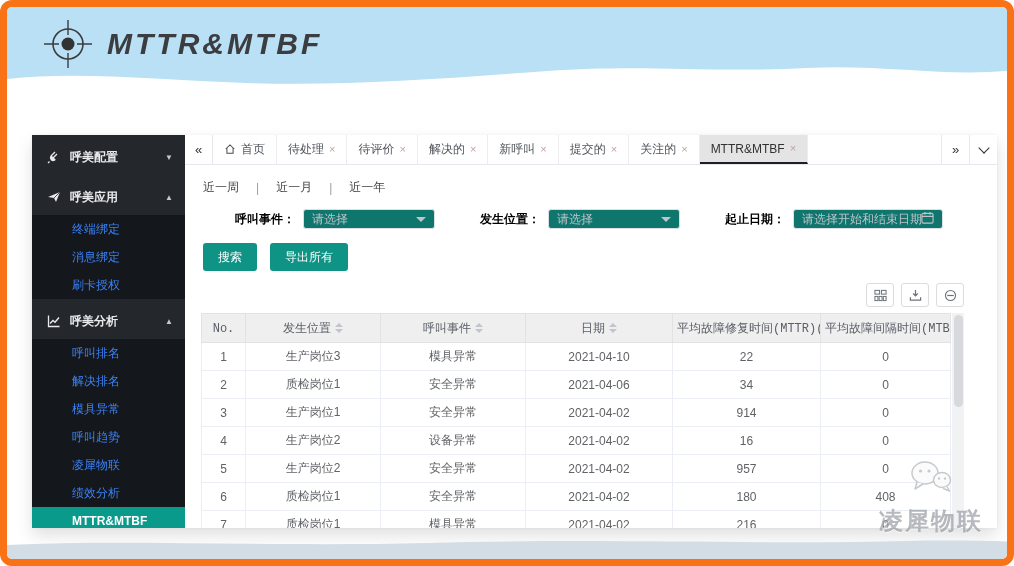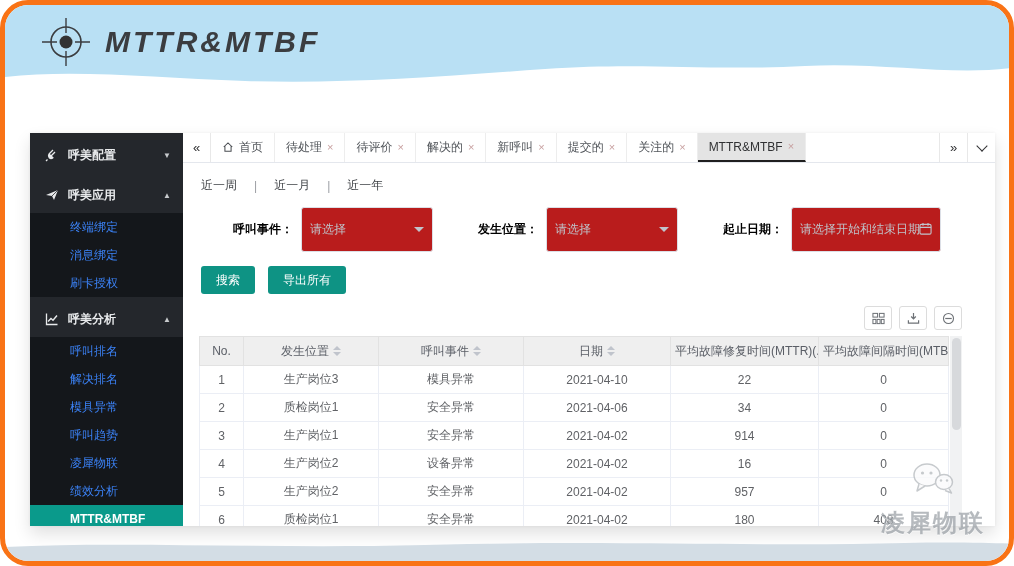--- a/index.html
+++ b/index.html
@@ -1,17 +1,17 @@
 <!DOCTYPE html>
 <html><head>
 <meta charset="utf-8">
 <style>
   html,body{margin:0;padding:0;background:#fff;}
   body{width:1014px;height:566px;position:relative;font-family:"Liberation Sans","DejaVu Sans",sans-serif;overflow:hidden;}
-  .frame{position:absolute;inset:0;border:5px solid #f97316;border-radius:28px;overflow:hidden;background:#fff;}
+  .frame{position:absolute;inset:0;border:7px solid #f97316;border-radius:12px;overflow:hidden;background:#fff;}
   
   .banner-wave{position:absolute;top:0;left:0;width:1014px;height:90px;}
   .banner{position:absolute;top:12px;left:36px;display:flex;align-items:center;gap:14px;}
   .logo{width:50px;height:50px;}
   .banner-title{font-size:30px;font-weight:bold;font-style:italic;letter-spacing:3px;color:#3b3d40;}
   
   .app{position:absolute;left:25px;top:128px;width:965px;height:393px;display:flex;background:#fff;
        box-shadow:0 8px 16px rgba(0,0,0,.12),0 0 3px rgba(0,0,0,.06);}
   
   .sidebar{width:153px;background:#14171b;flex:none;display:flex;flex-direction:column;overflow:hidden;}
@@ -38,41 +38,41 @@
   .tab .home-ico svg{width:12px;height:12px;vertical-align:-1px;}
   .tab-spacer{flex:1;}
   
   .content{flex:1;padding:10px 16px 0;overflow:hidden;position:relative;}
   .quick-ranges{font-size:12px;color:#3f4246;display:flex;align-items:center;gap:17px;margin:4px 0 0 2px;}
   .quick-ranges .link{cursor:pointer;}
   .quick-ranges .sep{color:#9b9ea3;}
   .filter-row{display:flex;align-items:center;margin:13px 0 0 0;font-size:12px;}
   .ffield{display:flex;align-items:center;}
   .flabel{font-weight:bold;color:#000000;margin-right:8px;}
-  .select,.dinput{height:45px;border:1px solid #dcdfe6;border-radius:3px;background:#b91c1c;display:flex;
+  .select,.dinput{height:20px;border:1px solid #dcdfe6;border-radius:3px;background:#0f766e;display:flex;
          align-items:center;padding:0 8px;color:#bfc3c9;box-sizing:border-box;cursor:pointer;}
   .select{width:132px;}
   .dinput{width:150px;}
   .select .ph,.dinput .ph{flex:1;overflow:hidden;white-space:nowrap;}
   .dd-caret{width:0;height:0;border:5px solid transparent;border-top-color:#c0c4cc;margin-top:5px;}
   .cal-ico svg{width:13px;height:13px;}
   .btn-row{display:flex;gap:13px;margin:14px 0 0 2px;}
   .btn{background:#0e9384;color:#fff;border:none;border-radius:3px;height:28px;padding:0 15px;
        font-size:12px;font-family:inherit;cursor:pointer;}
   
   .table-sec{margin-top:12px;width:763px;}
   .ticons{display:flex;justify-content:flex-end;gap:7px;margin-bottom:6px;}
   .ticon{width:26px;height:22px;border:1px solid #dcdcdc;border-radius:3px;background:#fff;display:flex;
          align-items:center;justify-content:center;cursor:pointer;}
   .ticon svg{width:13px;height:13px;}
   .table-flex{display:flex;align-items:stretch;}
   table{border-collapse:collapse;table-layout:fixed;width:749px;font-size:12px;color:#606266;flex:none;}
   th,td{border:1px solid #ebeef5;height:27px;text-align:center;padding:0 4px;overflow:hidden;white-space:nowrap;font-weight:normal;}
   thead th{background:#efefef;color:#5a5e66;border-color:#e2e2e2;height:28px;}
-  .th-inner{display:inline-flex;align-items:center;gap:4px;max-width:100%;}
+  .th-inner{display:inline-flex;align-items:center;gap:4px;max-width:100%;font-family:Liberation Mono, monospace;}
   .sort-caret{display:inline-flex;flex-direction:column;align-items:center;}
   .sc-up,.sc-down{width:0;height:0;border:4px solid transparent;display:block;}
   .sc-up{border-bottom-color:#c0c4cc;border-top-width:0;margin-bottom:2px;}
   .sc-down{border-top-color:#c0c4cc;border-bottom-width:0;}
   .vscroll{width:13px;background:#f1f2f3;margin-left:1px;position:relative;}
   .vthumb{position:absolute;top:2px;left:2px;width:9px;height:92px;background:#d7d9dc;border-radius:5px;}
   
   .watermark{position:absolute;right:24px;bottom:22px;display:flex;align-items:center;gap:6px;pointer-events:none;flex-direction:column;}
   .wm-ico svg{width:44px;height:36px;opacity:.8;}
   .wm-text{font-size:24px;font-weight:bold;letter-spacing:2px;color:#9aa0a6;opacity:.72;text-shadow:0 1px 0 rgba(255,255,255,.9);}

